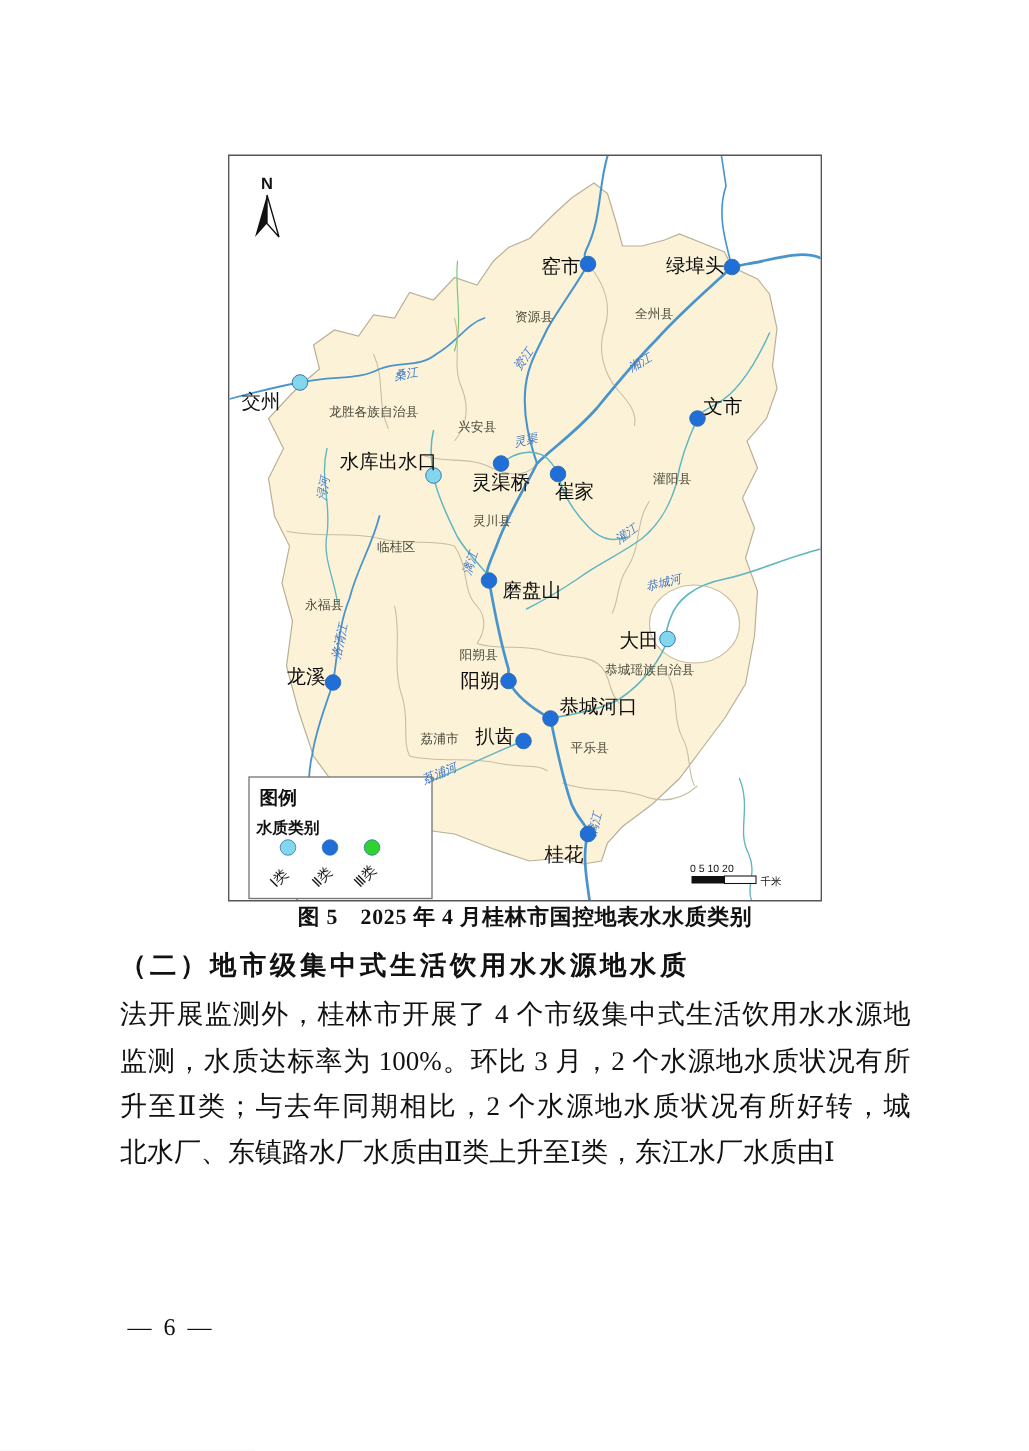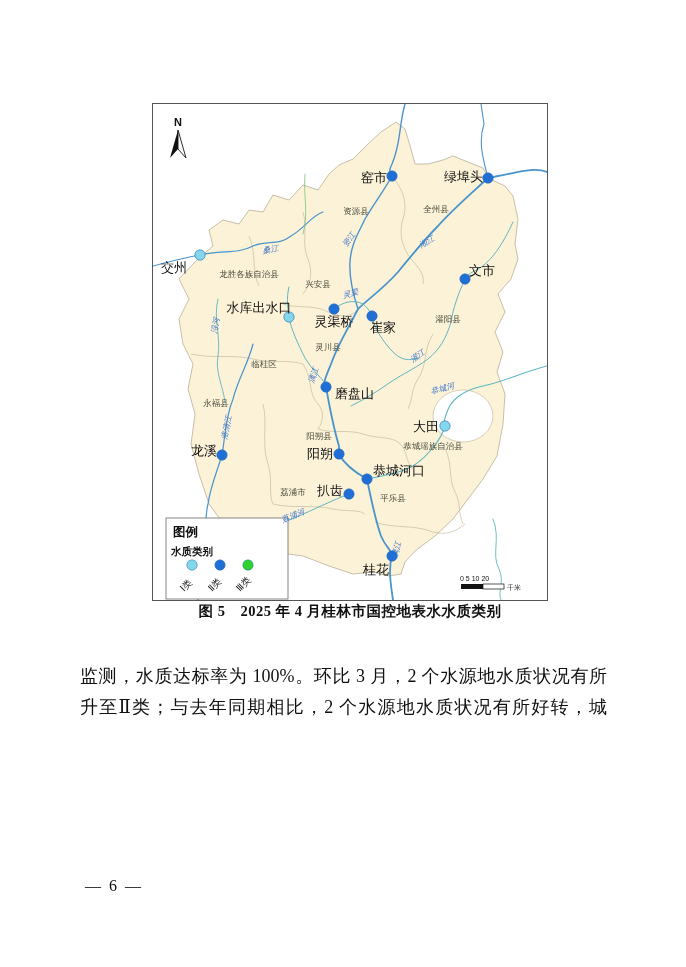--- a/index.html
+++ b/index.html
@@ -182,21 +182,24 @@
         <text x="31" y="488" class="legend-rot" text-anchor="start" transform="rotate(-45 31 488)">Ⅰ类</text>
         <circle cx="67" cy="461" r="5.2" fill="#1f6fd6" stroke="#2b6bb0" stroke-width="0.5"></circle>
         <text x="59" y="488" class="legend-rot" text-anchor="start" transform="rotate(-45 59 488)">Ⅱ类</text>
         <circle cx="95" cy="461" r="5.2" fill="#2ed32e" stroke="#2b6bb0" stroke-width="0.5"></circle>
         <text x="87" y="488" class="legend-rot" text-anchor="start" transform="rotate(-45 87 488)">Ⅲ类</text>
       </svg>
   </div>
 
   <div class="caption">图 5　2025 年 4 月桂林市国控地表水水质类别</div>
 
+  <div class="heading">（二）地市级集中式生活饮用水水源地水质</div>
 
   <div class="bodytext">
+    <div class="bodyline">法开展监测外，桂林市开展了 4 个市级集中式生活饮用水水源地</div>
     <div class="bodyline">监测，水质达标率为 100%。环比 3 月，2 个水源地水质状况有所</div>
     <div class="bodyline">升至Ⅱ类；与去年同期相比，2 个水源地水质状况有所好转，城</div>
+    <div class="bodyline last">北水厂、东镇路水厂水质由Ⅱ类上升至Ⅰ类，东江水厂水质由Ⅰ</div>
   </div>
 
   <div class="pagenum">— 6 —</div>
 
 </div>
 
 </body></html>

